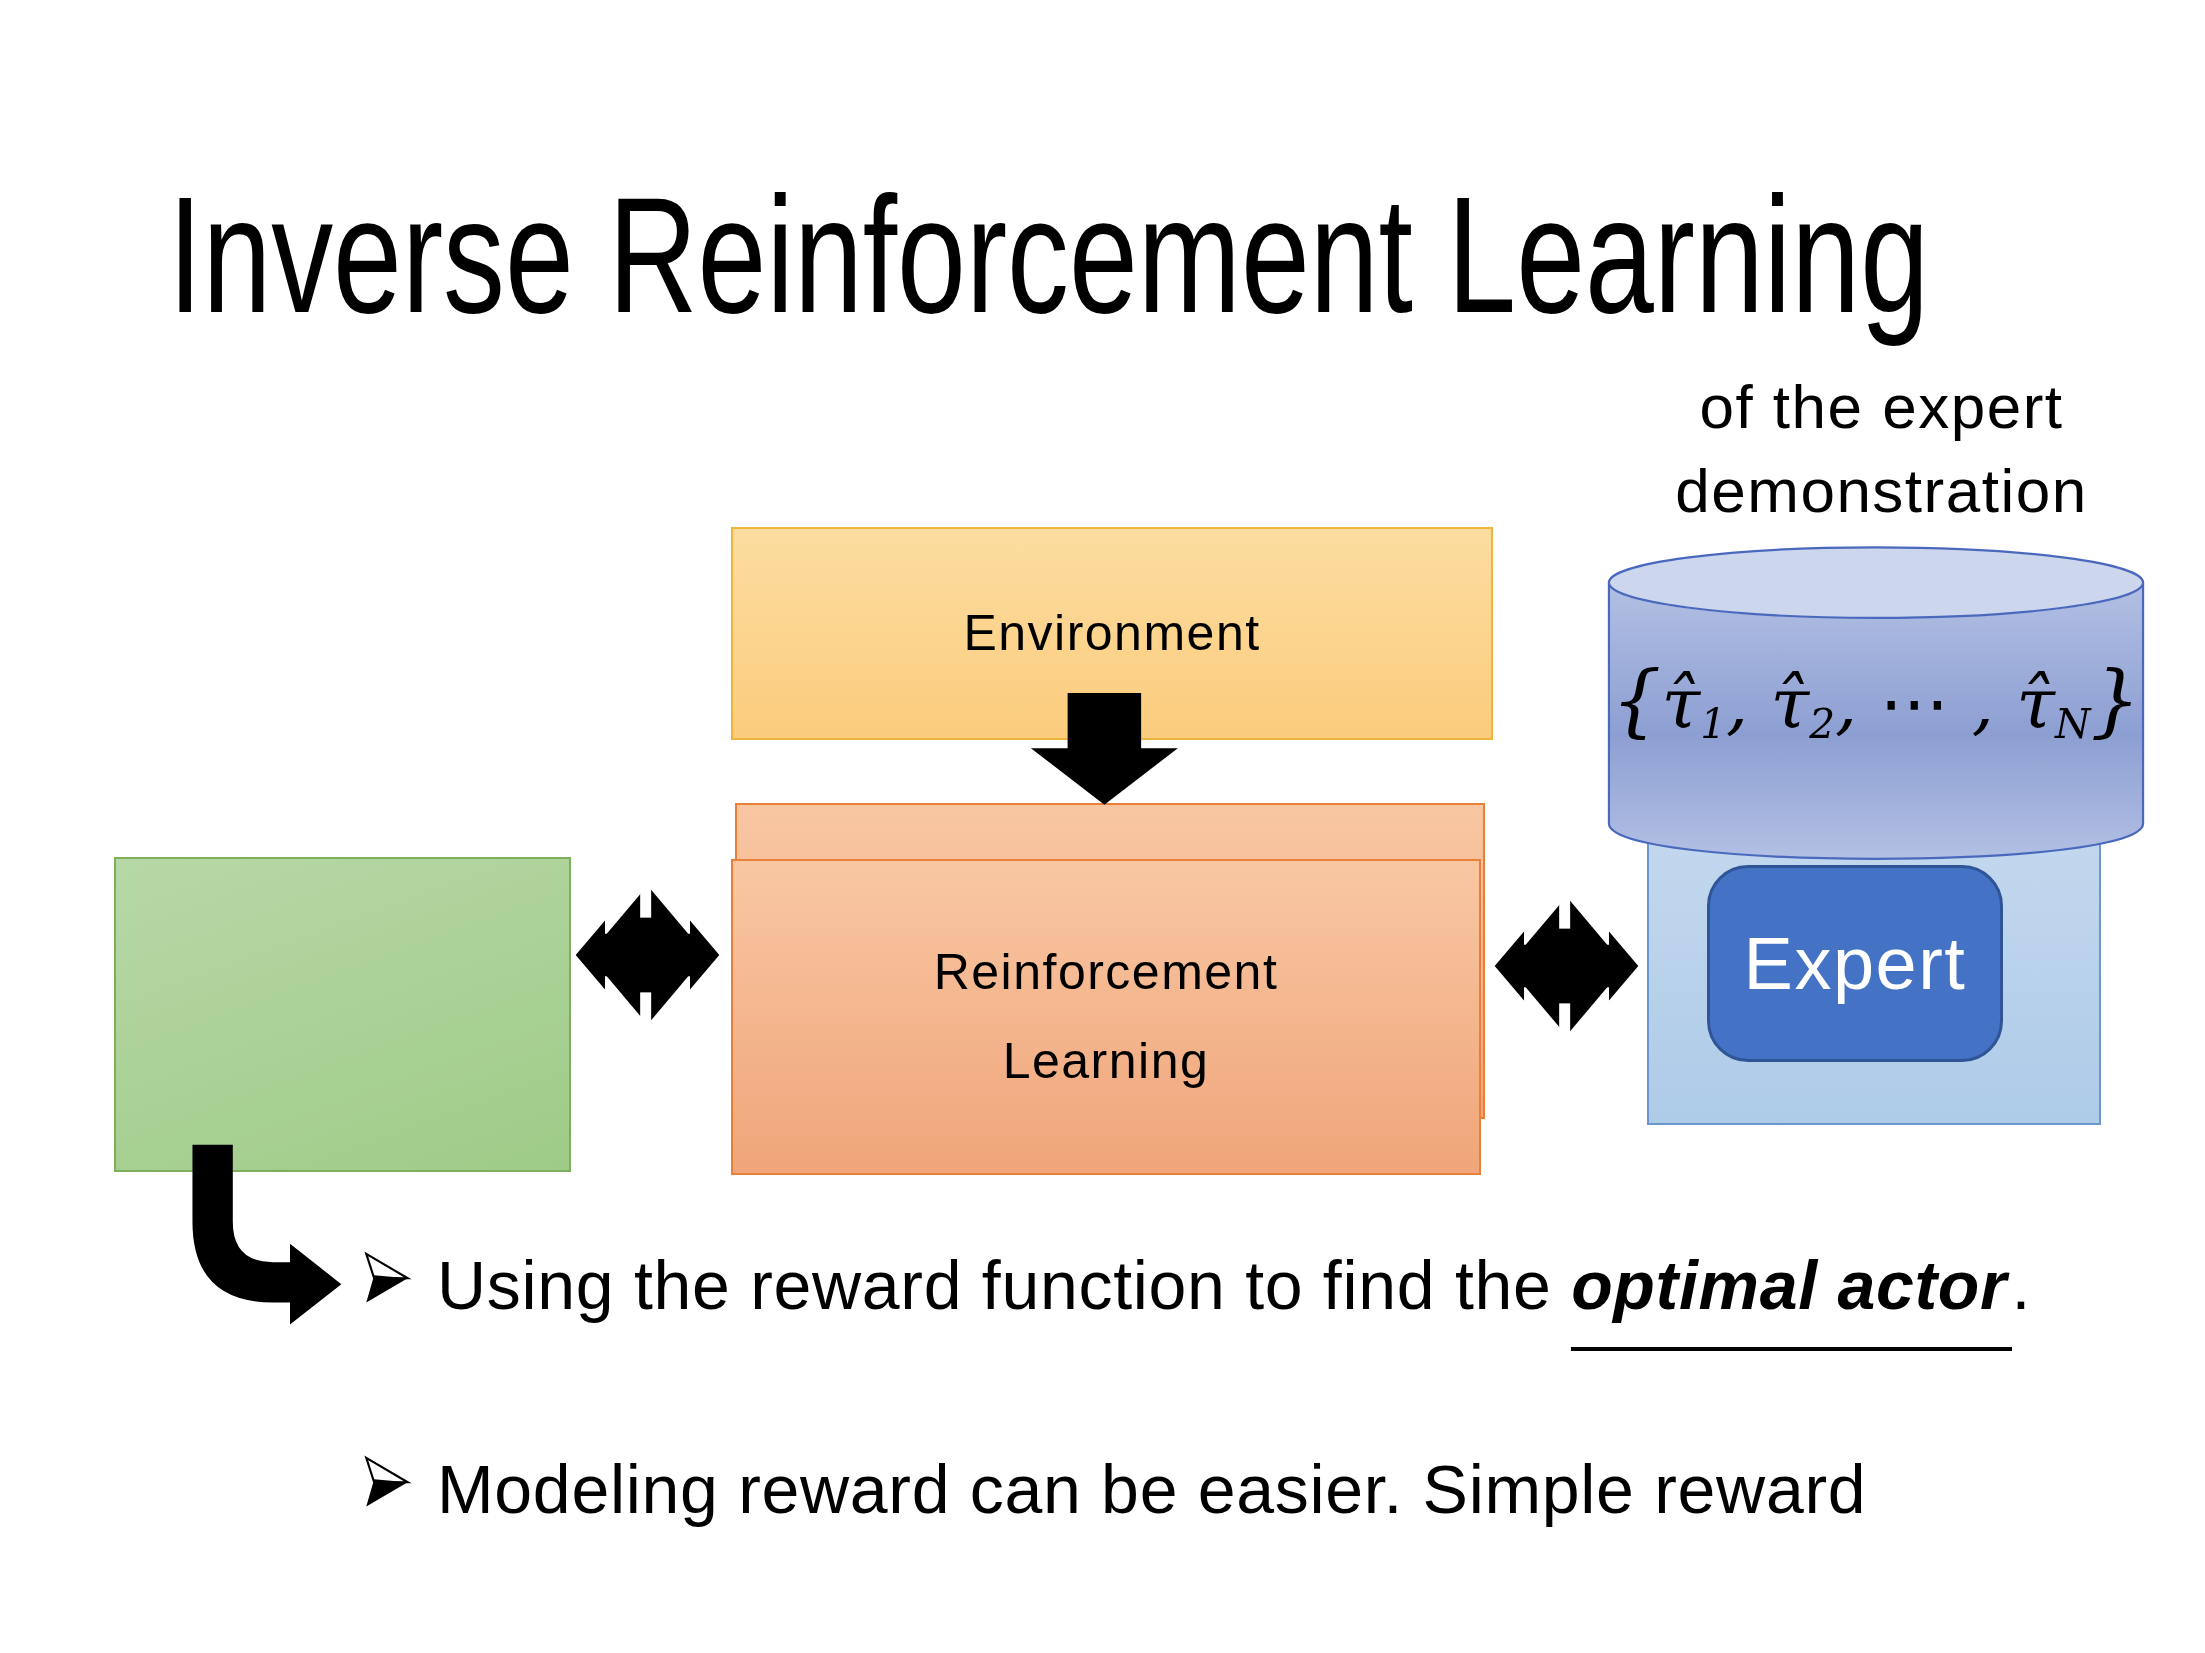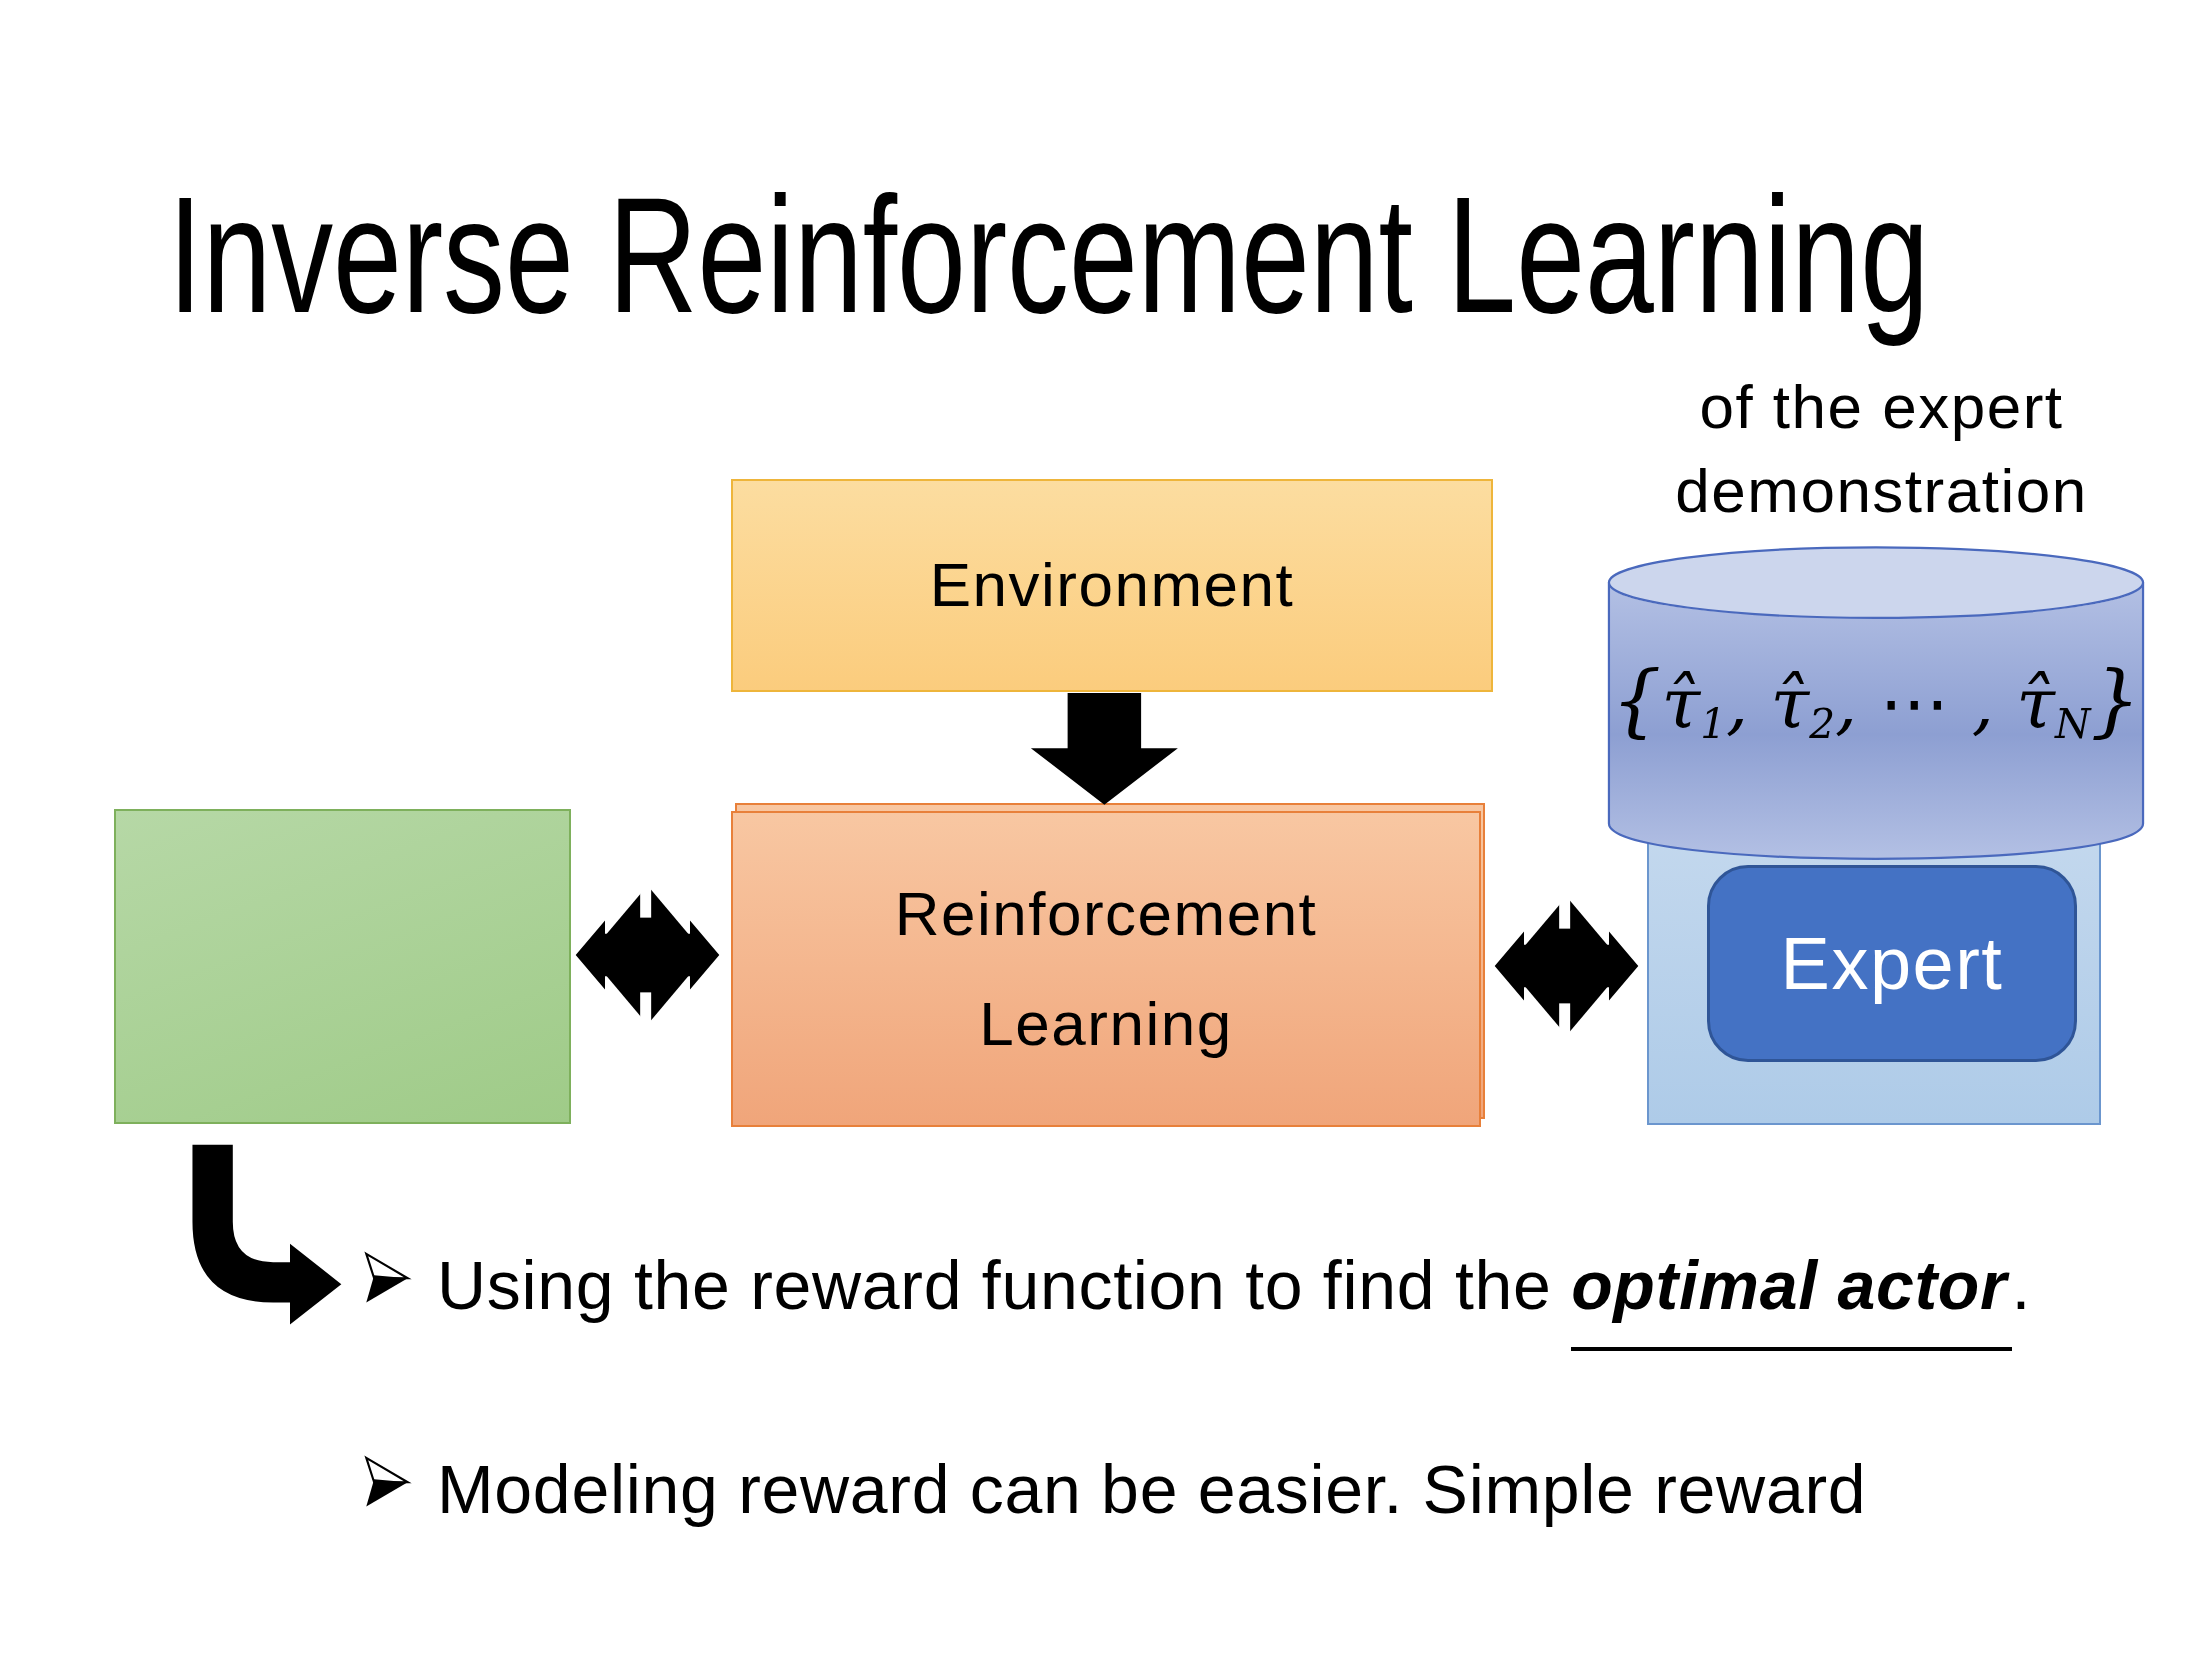--- a/index.html
+++ b/index.html
@@ -13,21 +13,21 @@
     white-space:nowrap;transform:scaleX(0.75);transform-origin:left top;
     font-weight:400;color:var(--text,#000);
   }
   
   .demo-label{
     position:absolute;left:1617px;top:365px;width:529px;text-align:center;
     font-size:62px;line-height:84px;letter-spacing:1.5px;white-space:nowrap;
   }
   
   .dbox{position:absolute;display:flex;align-items:center;justify-content:center;
-        text-align:center;font-size:62px;letter-spacing:1.5px;line-height:1.78;box-sizing:border-box;}
+        text-align:center;font-size:50px;letter-spacing:1.5px;line-height:1.78;box-sizing:border-box;margin-top:48px;}
   .env-box{
     left:731px;top:479px;width:762px;height:213px;
     border:2.2px solid var(--env-border);
     background:linear-gradient(180deg,var(--env-fill-top),var(--env-fill-bottom));
   }
   .reward-box{
     left:114px;top:809px;width:457px;height:315px;
     border:2.2px solid var(--reward-border);
     background:linear-gradient(160deg,var(--reward-fill-top),var(--reward-fill-bottom));
   }
@@ -53,21 +53,21 @@
   .cyl-body-stroke{fill:none;stroke:var(--cyl-border);stroke-width:3;}
   .stop-a{stop-color:var(--cyl-body-light);} .stop-b{stop-color:var(--cyl-body-dark);}
   .math{
     position:absolute;left:1606px;top:653px;width:540px;z-index:3;text-align:center;
     font-family:"DejaVu Serif","DejaVu Sans",serif;font-style:italic;
     font-size:70px;line-height:1.2;white-space:nowrap;color:var(--text,#000);
   }
   .math .brace{font-size:1.12em;}
   .math .msub{font-size:0.58em;vertical-align:-0.28em;}
   .expert-box{
-    position:absolute;left:1707px;top:865px;width:370px;height:197px;box-sizing:border-box;
+    position:absolute;left:1707px;top:865px;width:296px;height:197px;box-sizing:border-box;
     border-radius:41px;border:3.7px solid var(--expert-border);background:var(--expert-fill);
     display:flex;align-items:center;justify-content:center;
     color:var(--expert-text);font-size:74px;letter-spacing:1.5px;z-index:3;
   }
   
   .arrow-svg{position:absolute;z-index:4;}
   .down-arrow{left:1025px;top:693px;}
   .dbl-arrow-left{left:574px;top:881px;}
   .dbl-arrow-right{left:1493px;top:892px;}
   .bent-arrow{left:191px;top:1143px;}

